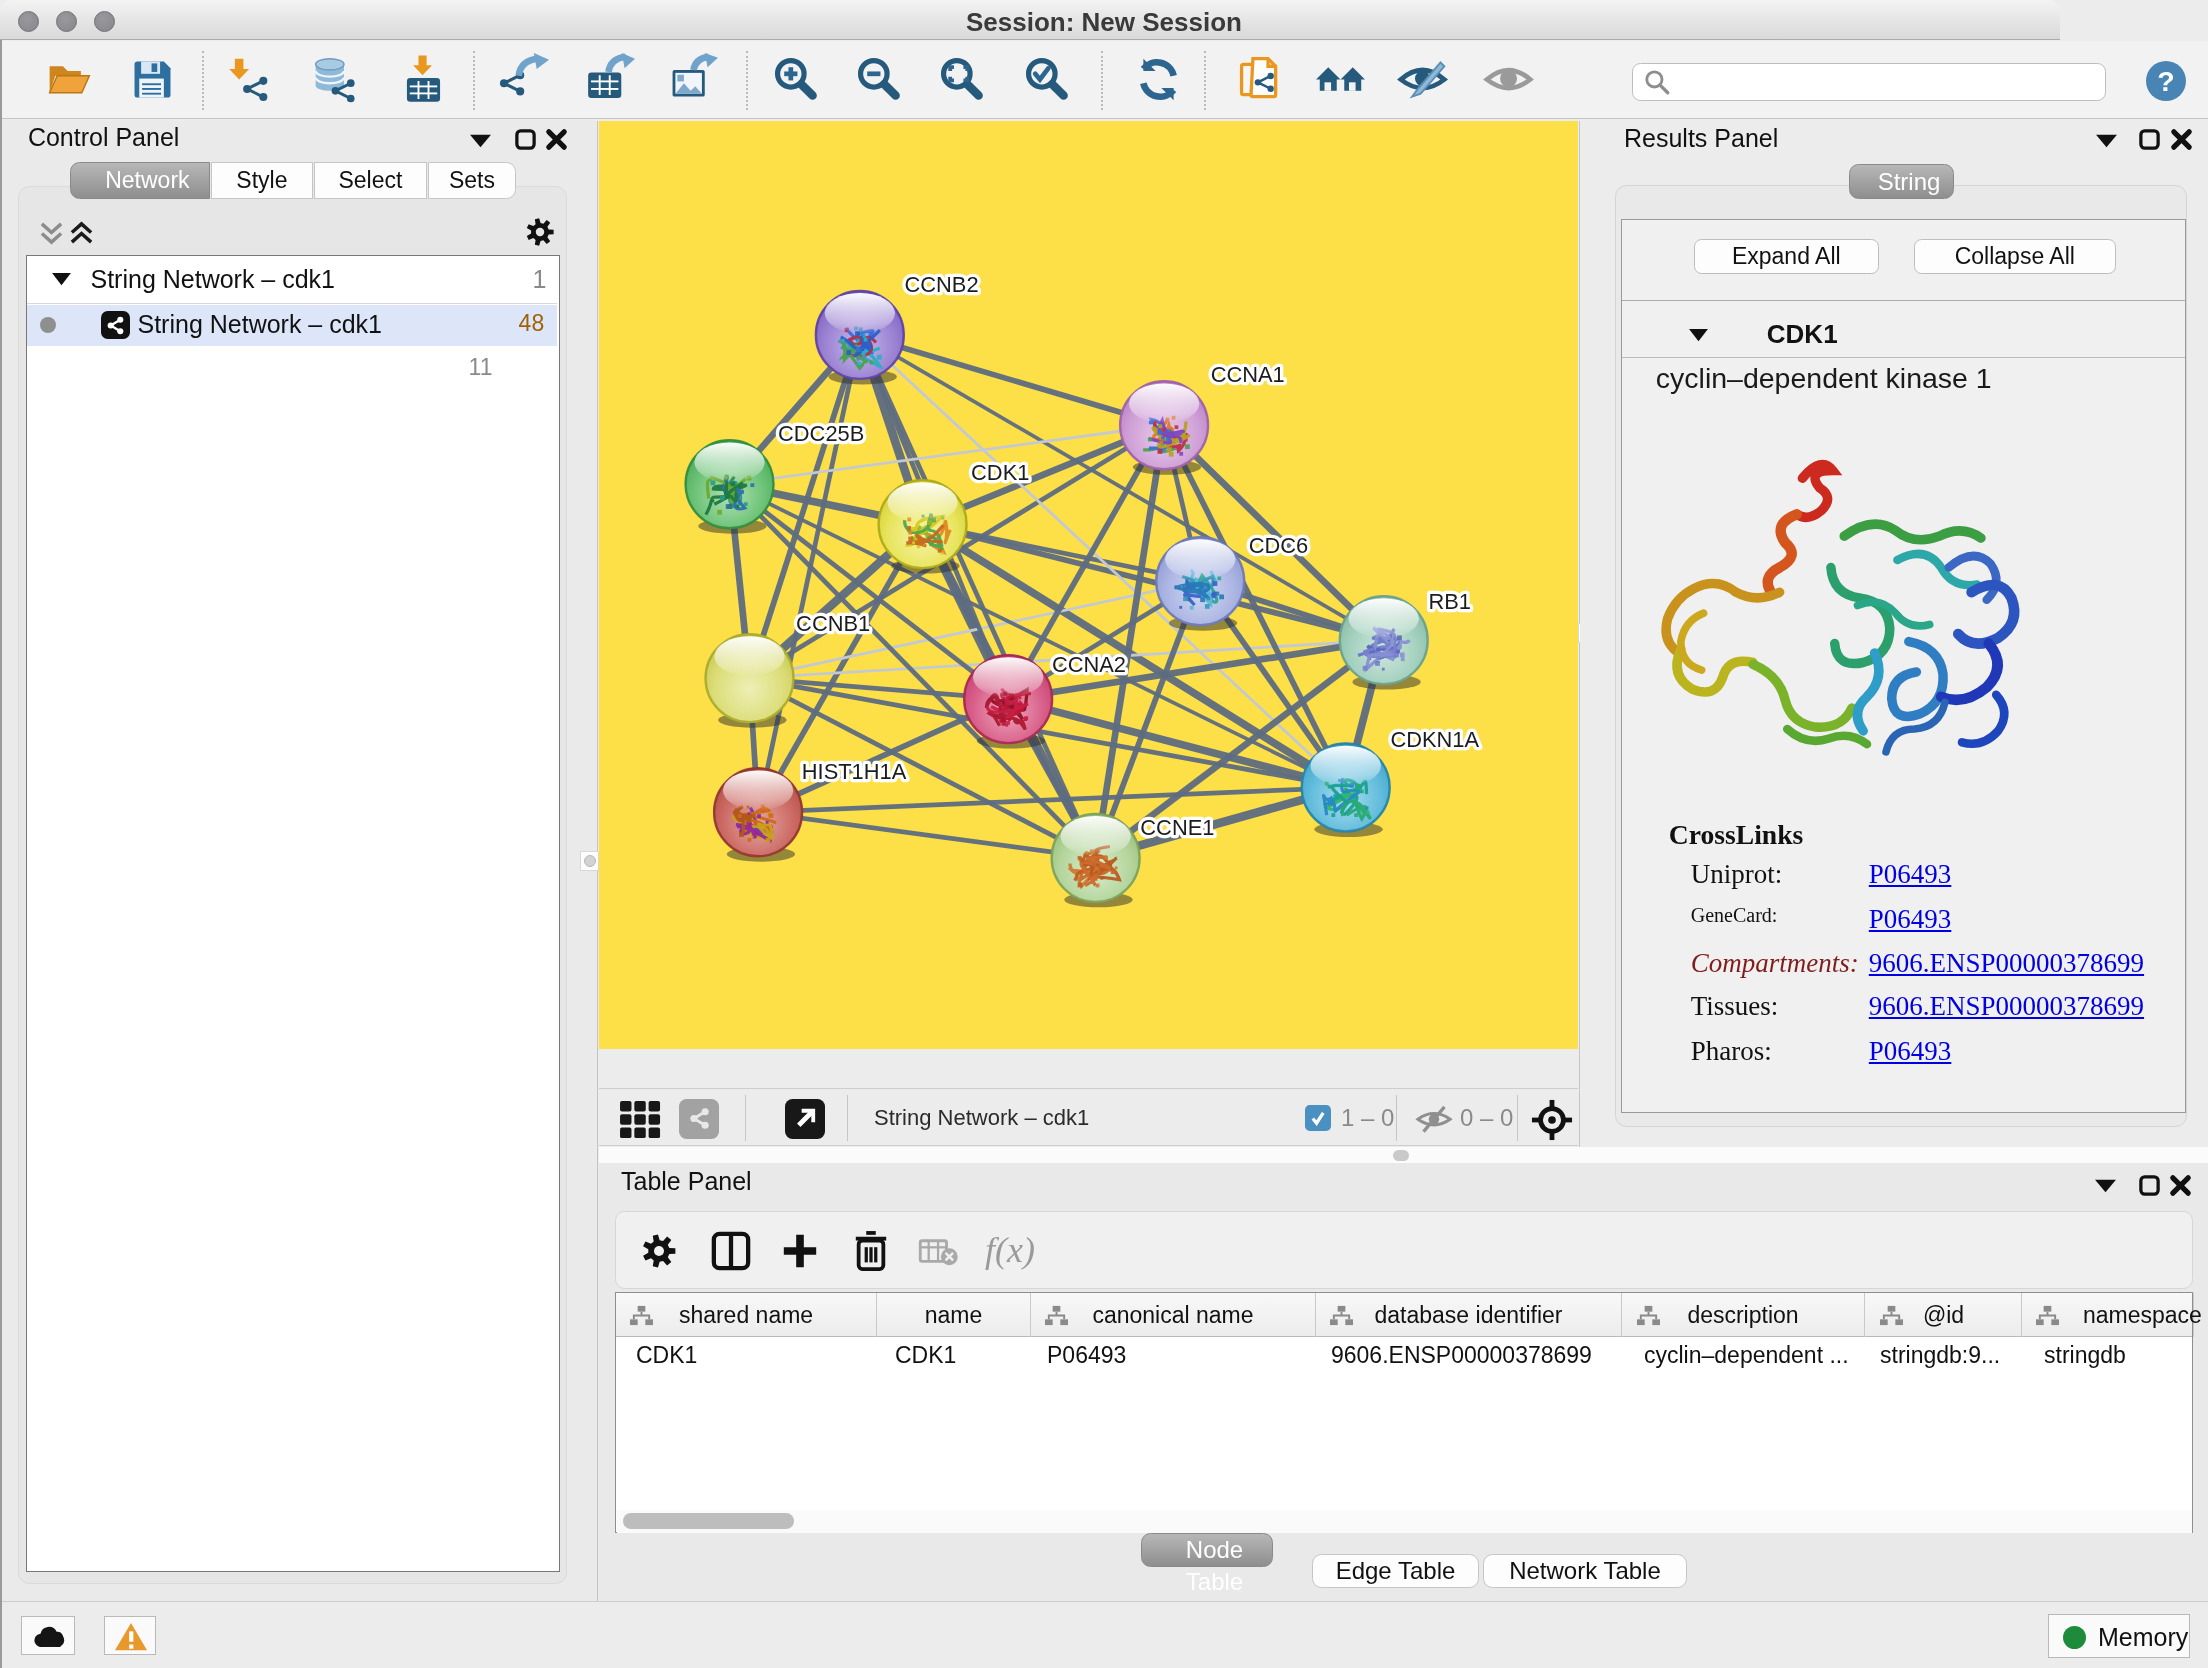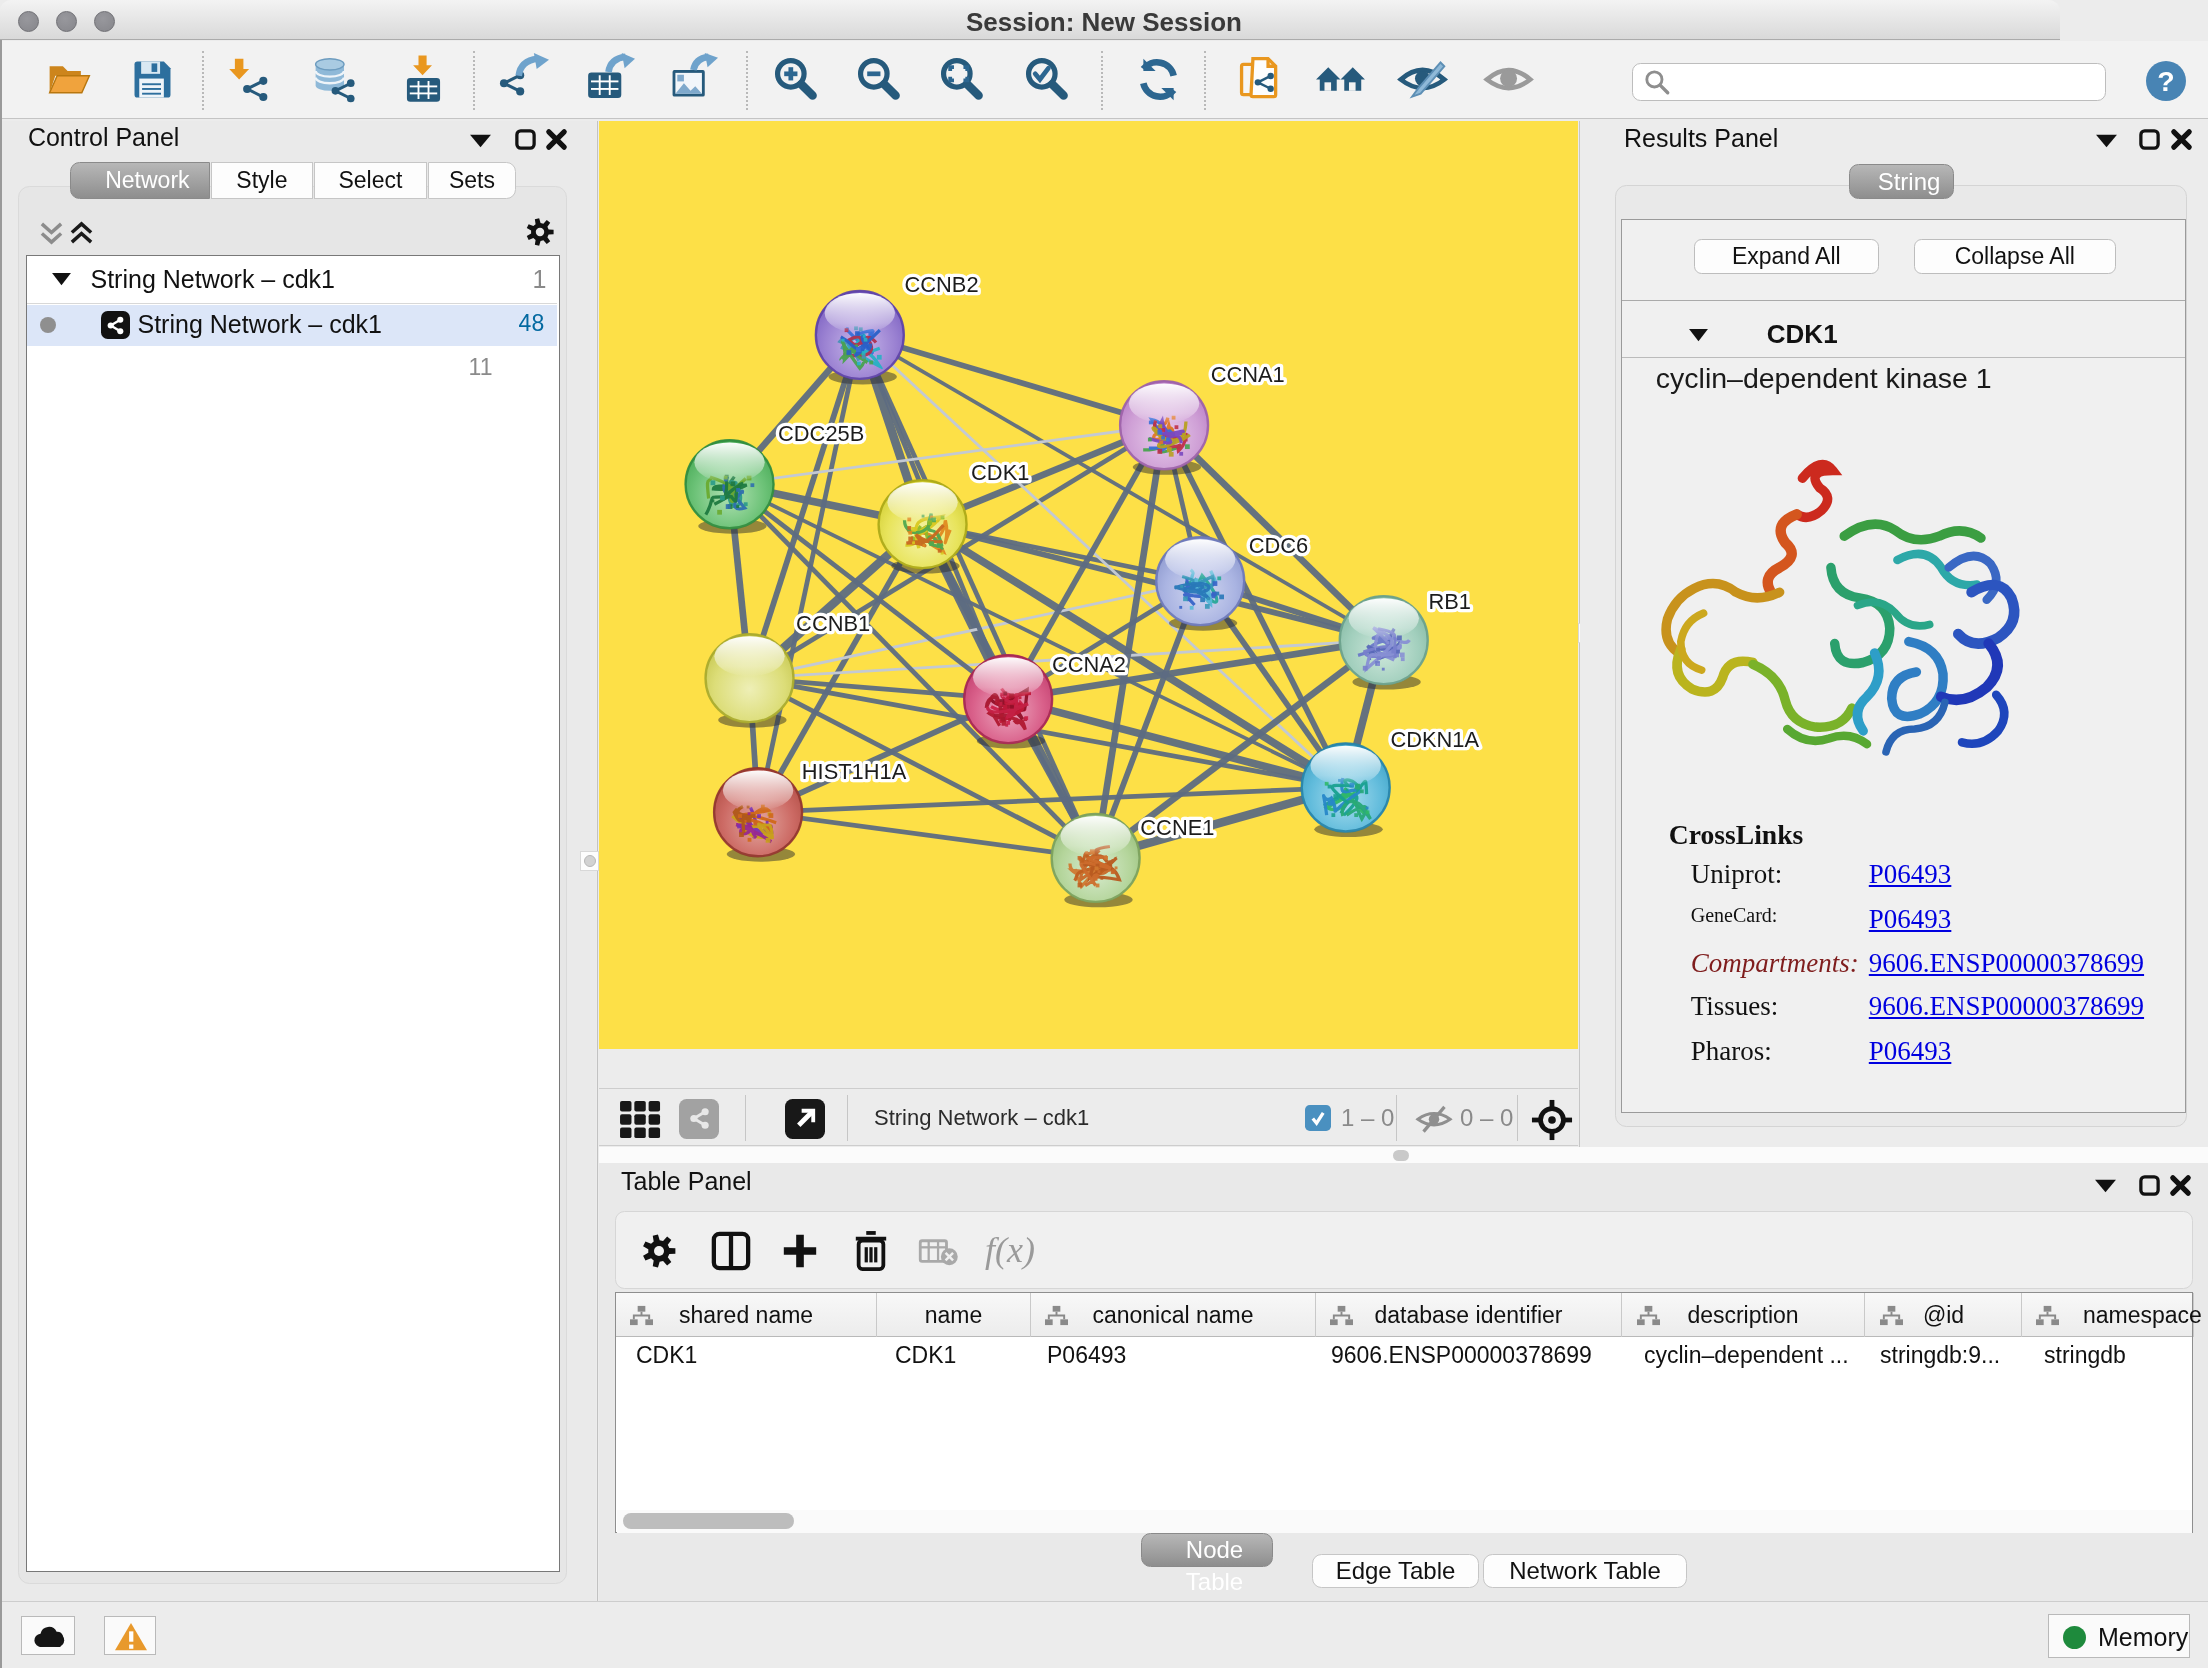--- a/index.html
+++ b/index.html
@@ -292,21 +292,21 @@
               <line x1="7" y1="12" x2="17" y2="18"></line>
             </g>
             <g fill="#fff">
               <circle cx="17" cy="6" r="3.2"></circle>
               <circle cx="7" cy="12" r="3.2"></circle>
               <circle cx="17" cy="18" r="3.2"></circle>
             </g>
           </svg>
           <div style="position:absolute;left:110px;top:4.8px;font-size:25px;color:#111;">String Network – cdk1</div>
         <div style="position:absolute;right:65px;top:4.8px;font-size:23px;color:#8a8a8a;margin-top:44px;">11</div>
-        <div style="position:absolute;right:13.3px;top:4.8px;font-size:23px;color:#0369a1;">48</div>
+        <div style="position:absolute;right:13.3px;top:4.8px;font-size:23px;color:#a16207;">48</div>
       </div>
     </div>
   </div>
 </div>
 
 <div class="abs" style="left:597px;top:121px;width:1px;height:1480px;background:#c2c2c2;"></div>
 <div class="abs" style="left:1579px;top:121px;width:1px;height:1026px;background:#c6c6c6;"></div>
 <div class="abs" id="netpanel">
     <svg id="netsvg" width="979" height="967" viewBox="0 0 1029 1017" style="position:absolute;left:0;top:0;">
       <defs>

